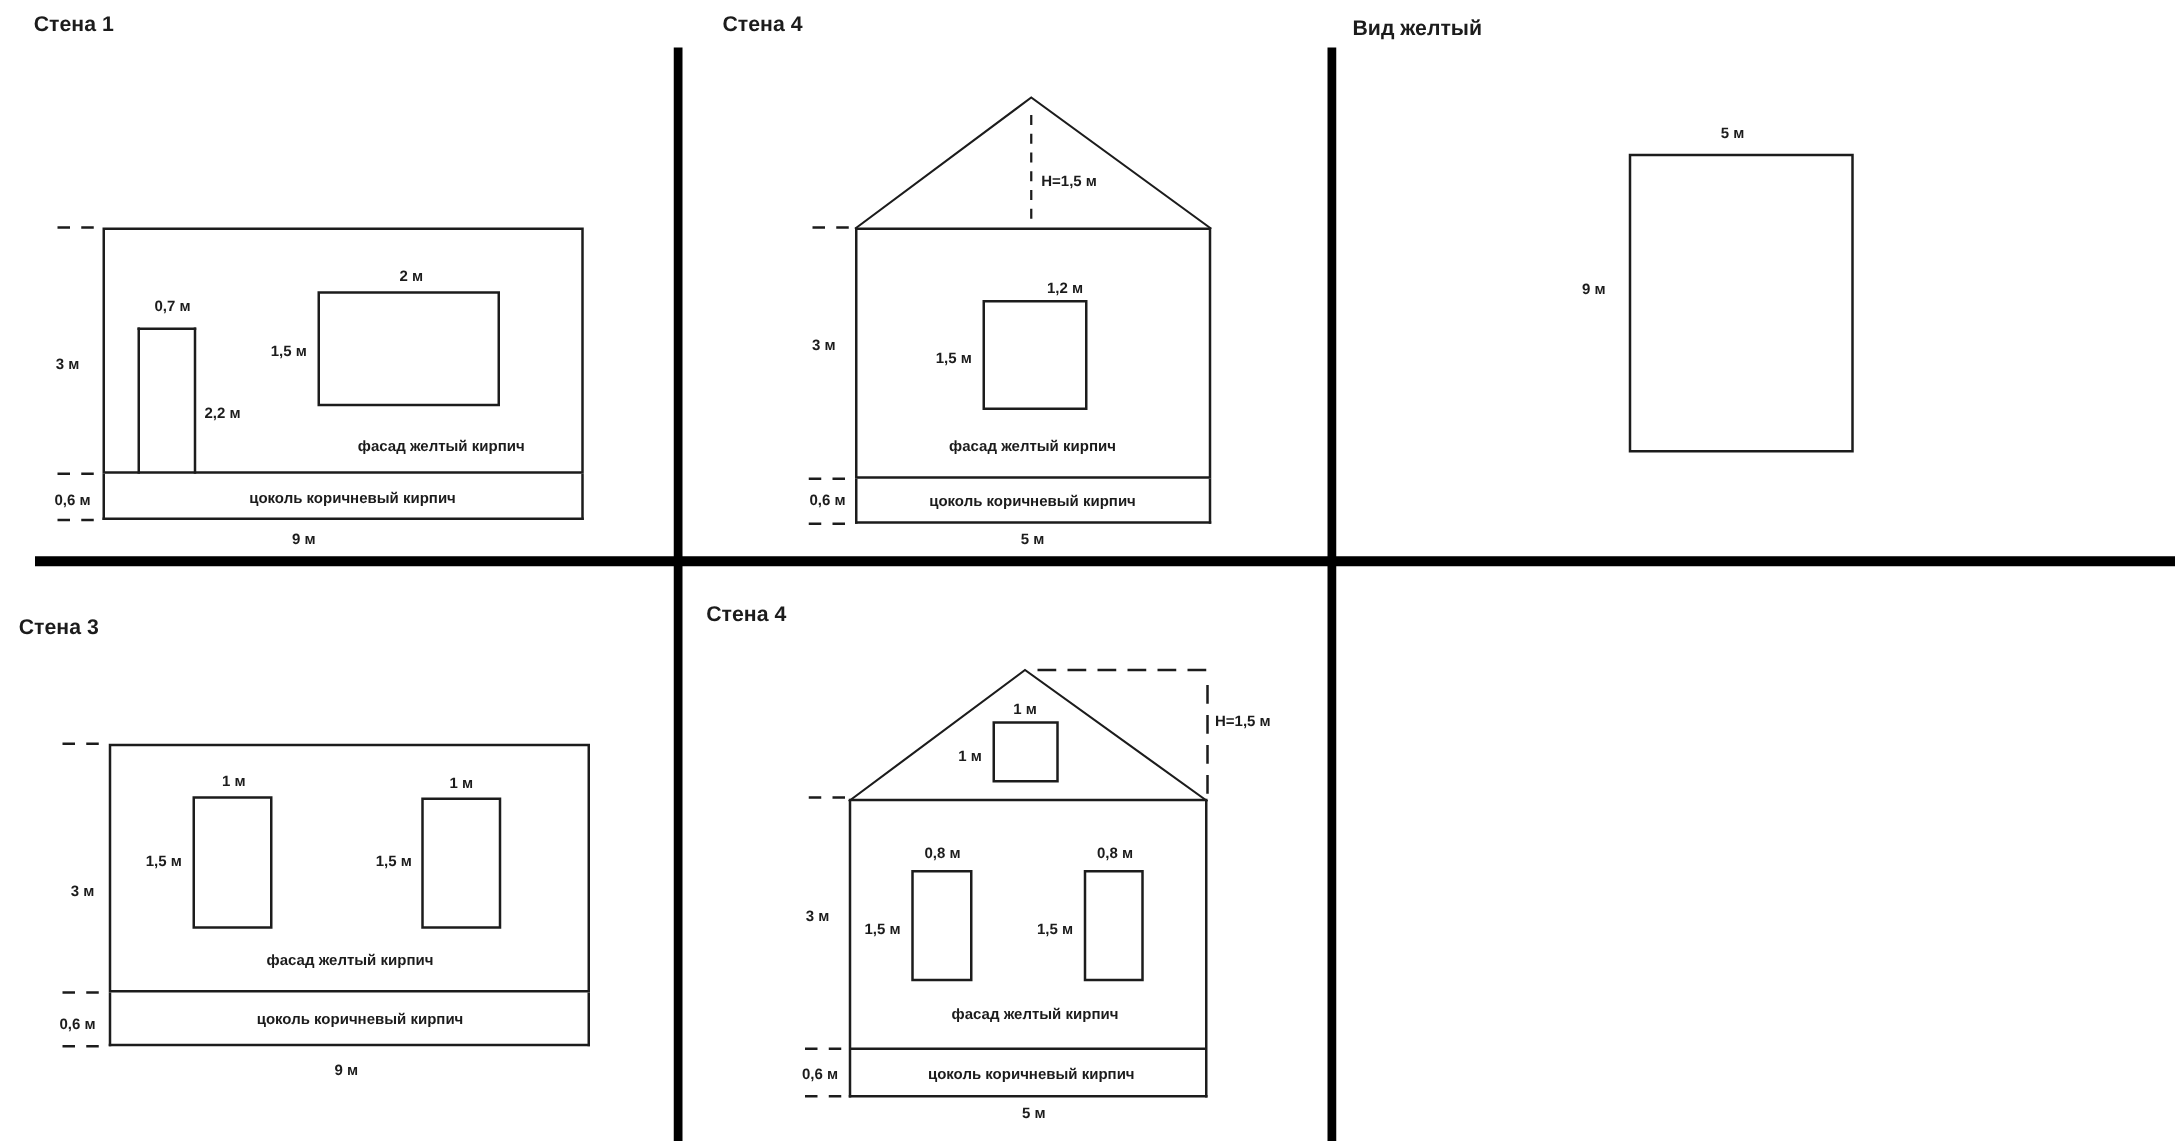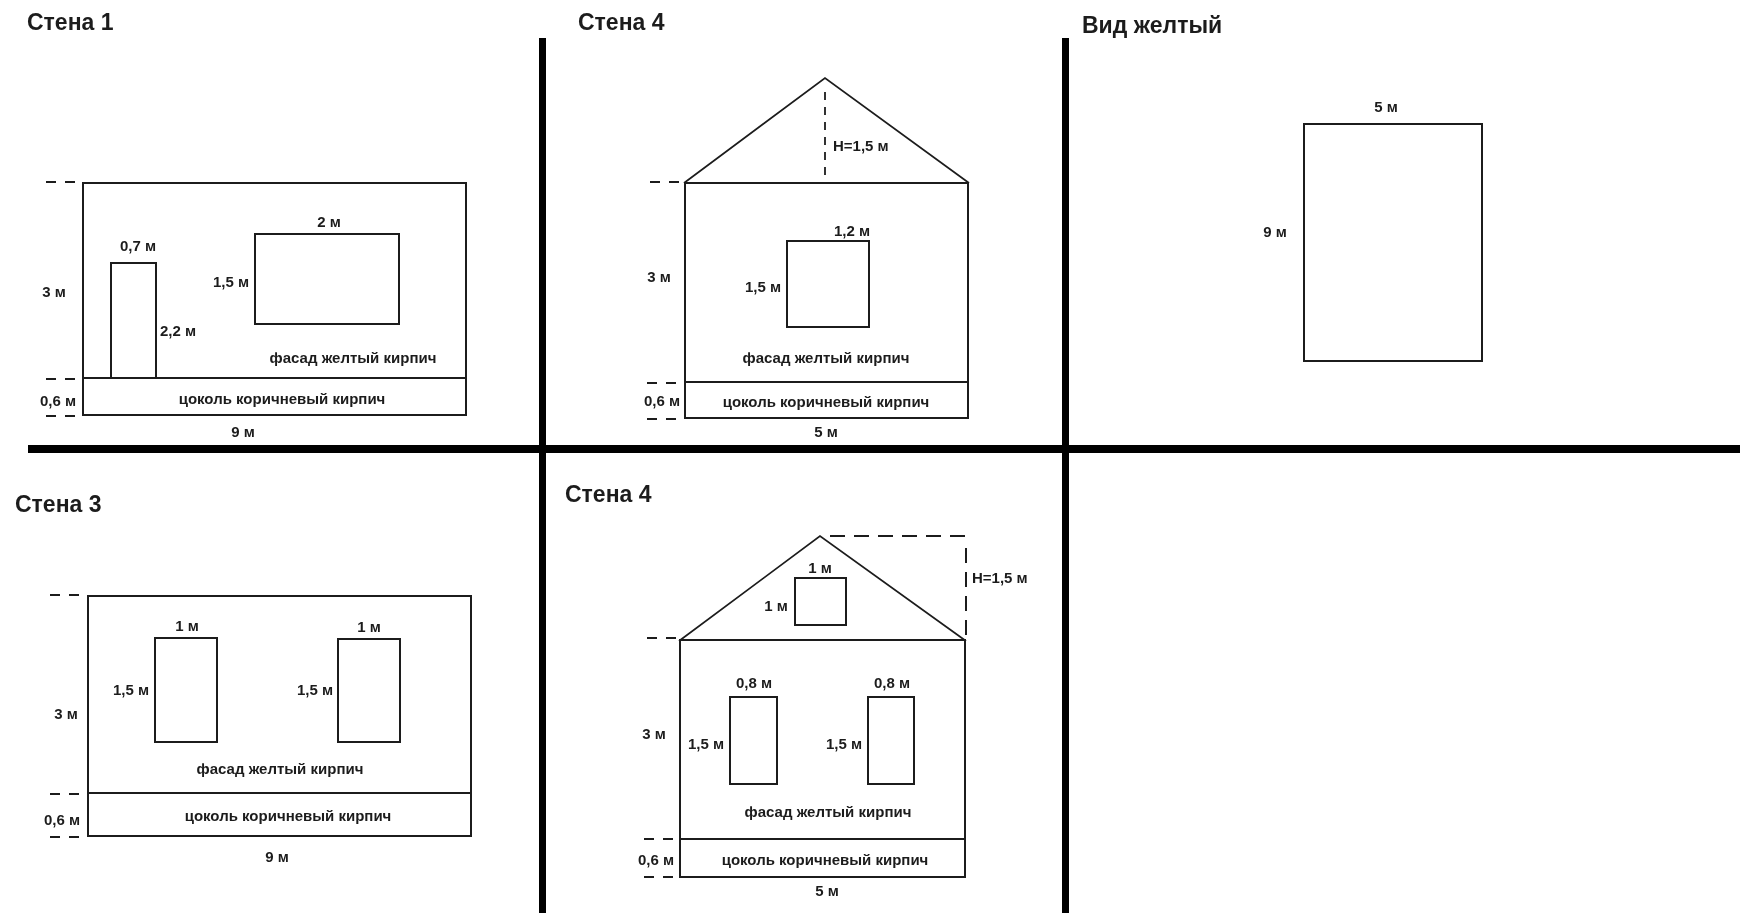--- a/index.html
+++ b/index.html
@@ -13,28 +13,28 @@
     overflow:hidden;
   }
   .rect{position:absolute;box-sizing:border-box;border:2px solid #1c1c1c;background:transparent;}
   .rect.no-top{border-top:none;}
   .rect.no-bottom{border-bottom:none;}
   .divider{position:absolute;background:#000000;}
   .lbl{
     position:absolute;
     transform:translate(-50%,-50%);
     white-space:nowrap;
-    font-size:15px;
+    font-size:12px;
     line-height:1;
   }
   .lbl.left-anchor{transform:translate(0,-50%);}
   .title{
     position:absolute;
     white-space:nowrap;
-    font-size:23px;
+    font-size:17px;
     line-height:1;
   }
   svg.overlay{position:absolute;left:0;top:0;pointer-events:none;}
   svg .thin{stroke:#1c1c1c;stroke-width:1.7;fill:none;}
   svg .dash{stroke:#1c1c1c;stroke-width:1.8;fill:none;stroke-dasharray:8 7;}
   svg .dashL{stroke:#1c1c1c;stroke-width:2;fill:none;stroke-dasharray:15 9;}
   svg .tick{stroke:#1c1c1c;stroke-width:2;fill:none;stroke-dasharray:10 9;}
 </style>
 </head>
 <body>

